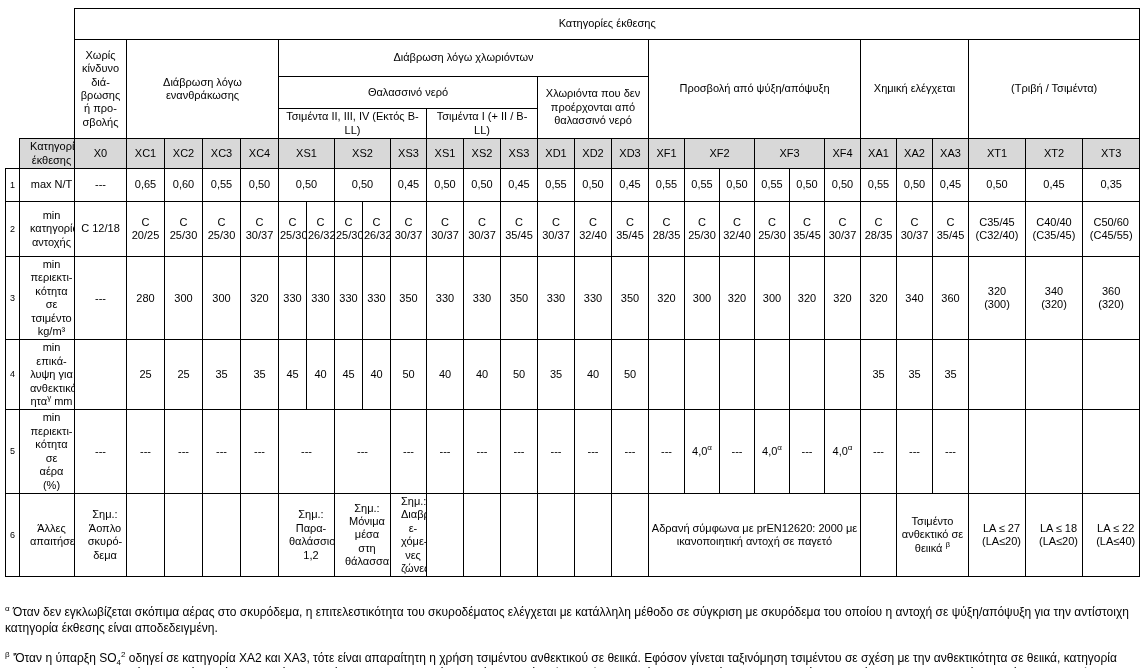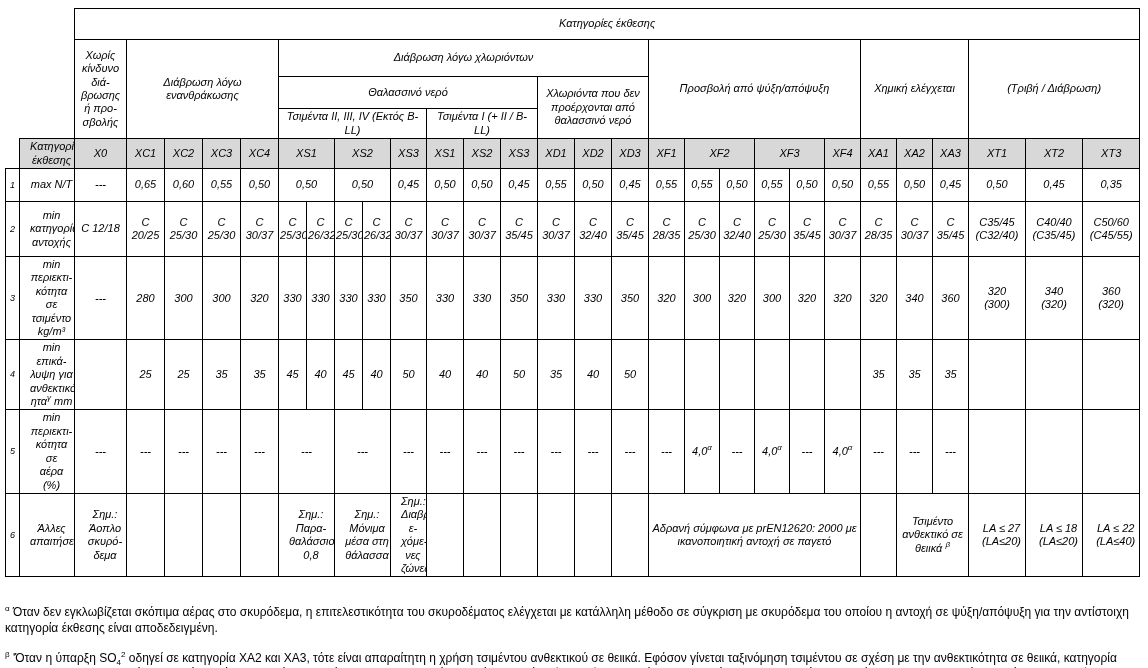--- a/index.html
+++ b/index.html
@@ -1,18 +1,18 @@
 <!DOCTYPE html>
 <html><head>
 <meta charset="utf-8">
 <style>
   html,body{margin:0;padding:0;background:#fff;}
   body{width:1148px;font-family:"Liberation Sans","DejaVu Sans",sans-serif;color:#000;}
   .sheet{padding:8px 4px 10px 5px;}
-  table{border-collapse:collapse;table-layout:fixed;width:1134px;font-style:italic;}
+  table{border-collapse:collapse;table-layout:fixed;width:1134px;}
   td{border:1px solid #000;text-align:center;vertical-align:middle;
      font-size:11px;line-height:1.22;white-space:pre-line;padding:1px 1px;overflow:hidden;}
   td.nb{border:none;background:#fff;}
   .gray{background:#d8d8d8;}
   .lft{text-align:center;padding-left:10px;}
   .num{font-size:9px;padding:0;}
   sup{font-size:8px;line-height:0;}
   sub{font-size:8px;line-height:0;}
   .footnotes{width:1134px;margin-top:28px;font-size:12px;line-height:1.3;}
   .footnotes p{margin:0 0 14px 0;}
@@ -67,21 +67,21 @@
 κίνδυνο
 διά-
 βρωσης
 ή προ-
 σβολής</td>
       <td colspan="4" rowspan="3">Διάβρωση λόγω
 ενανθράκωσης</td>
       <td colspan="11">Διάβρωση λόγω χλωριόντων</td>
       <td colspan="6" rowspan="3">Προσβολή από ψύξη/απόψυξη</td>
       <td colspan="3" rowspan="3">Χημική ελέγχεται</td>
-      <td colspan="3" rowspan="3">(Τριβή / Διάβρωση)</td>
+      <td colspan="3" rowspan="3">(Τριβή / Τσιμέντα)</td>
     </tr>
     <tr style="height:32px">
       <td colspan="8">Θαλασσινό νερό</td>
       <td colspan="3" rowspan="2">Χλωριόντα που δεν
 προέρχονται από
 θαλασσινό νερό</td>
     </tr>
     <tr style="height:30px">
       <td colspan="5">Τσιμέντα II, III, IV (Εκτός B-LL)</td>
       <td colspan="3">Τσιμέντα I (+ II / B-
@@ -324,21 +324,21 @@
 απαιτήσεις</td>
       <td class="lft">Σημ.:
 Άοπλο
 σκυρό-
 δεμα</td>
       <td></td>
       <td></td>
       <td></td>
       <td></td>
       <td colspan="2" class="lft">Σημ.: Παρα-
-θαλάσσιο 0,8</td>
+θαλάσσιο 1,2</td>
       <td colspan="2" class="lft">Σημ.: Μόνιμα
 μέσα στη
 θάλασσα</td>
       <td class="lft">Σημ.:
 Διαβρ
 ε-χόμε-
 νες
 ζώνες</td>
       <td></td>
       <td></td>

